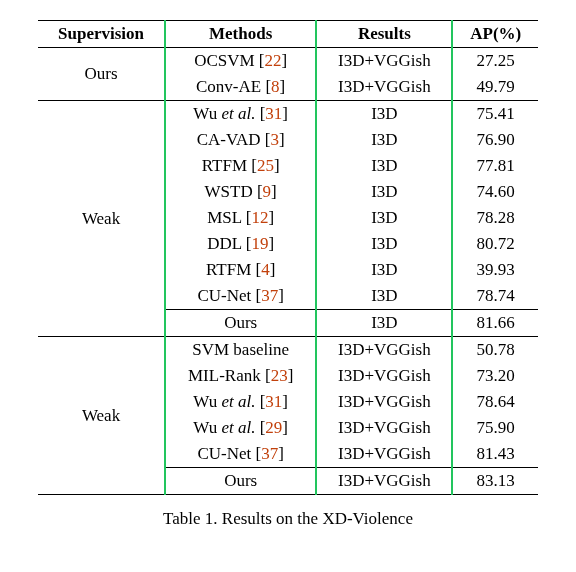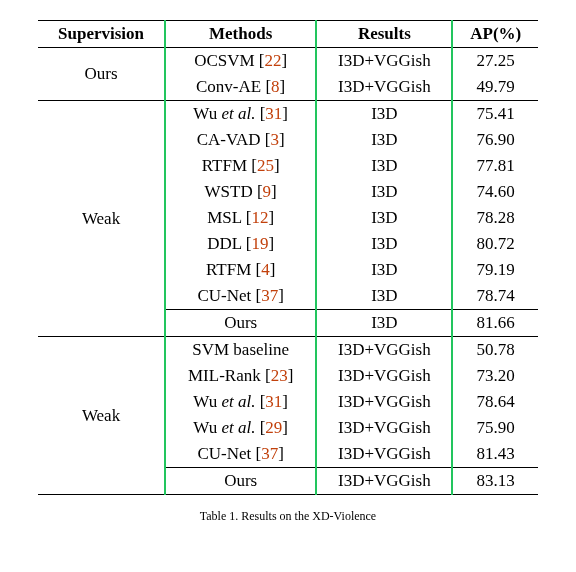--- a/index.html
+++ b/index.html
@@ -40,21 +40,21 @@
   }
   .cite {
     color: #c2410c;
   }
   .ital {
     font-style: italic;
   }
   .caption {
     text-align: center;
     margin-top: 14px;
-    font-size: 12px;
+    font-size: 17px;
   }
 </style>
 </head>
 <body>
 
 <table>
   <tbody>
       <tr class="hdr">
     <th class="vsep">Supervision</th>
     <th class="vsep">Methods</th>
@@ -107,21 +107,21 @@
     <td>78.28</td>
   </tr>
   <tr>
     <td class="vsep"><span>DDL [</span><span class="cite">19</span><span>]</span></td>
     <td class="vsep">I3D</td>
     <td>80.72</td>
   </tr>
   <tr>
     <td class="vsep"><span>RTFM [</span><span class="cite">4</span><span>]</span></td>
     <td class="vsep">I3D</td>
-    <td>79.19</td>
+    <td>39.93</td>
   </tr>
   <tr>
     <td class="vsep sec-bottom"><span>CU-Net [</span><span class="cite">37</span><span>]</span></td>
     <td class="vsep sec-bottom">I3D</td>
     <td class="sec-bottom">78.74</td>
   </tr>
   <tr class="sec-bottom">
     <td class="vsep sec-bottom bold">Ours</td>
     <td class="vsep sec-bottom">I3D</td>
     <td class="sec-bottom bold">81.66</td>

